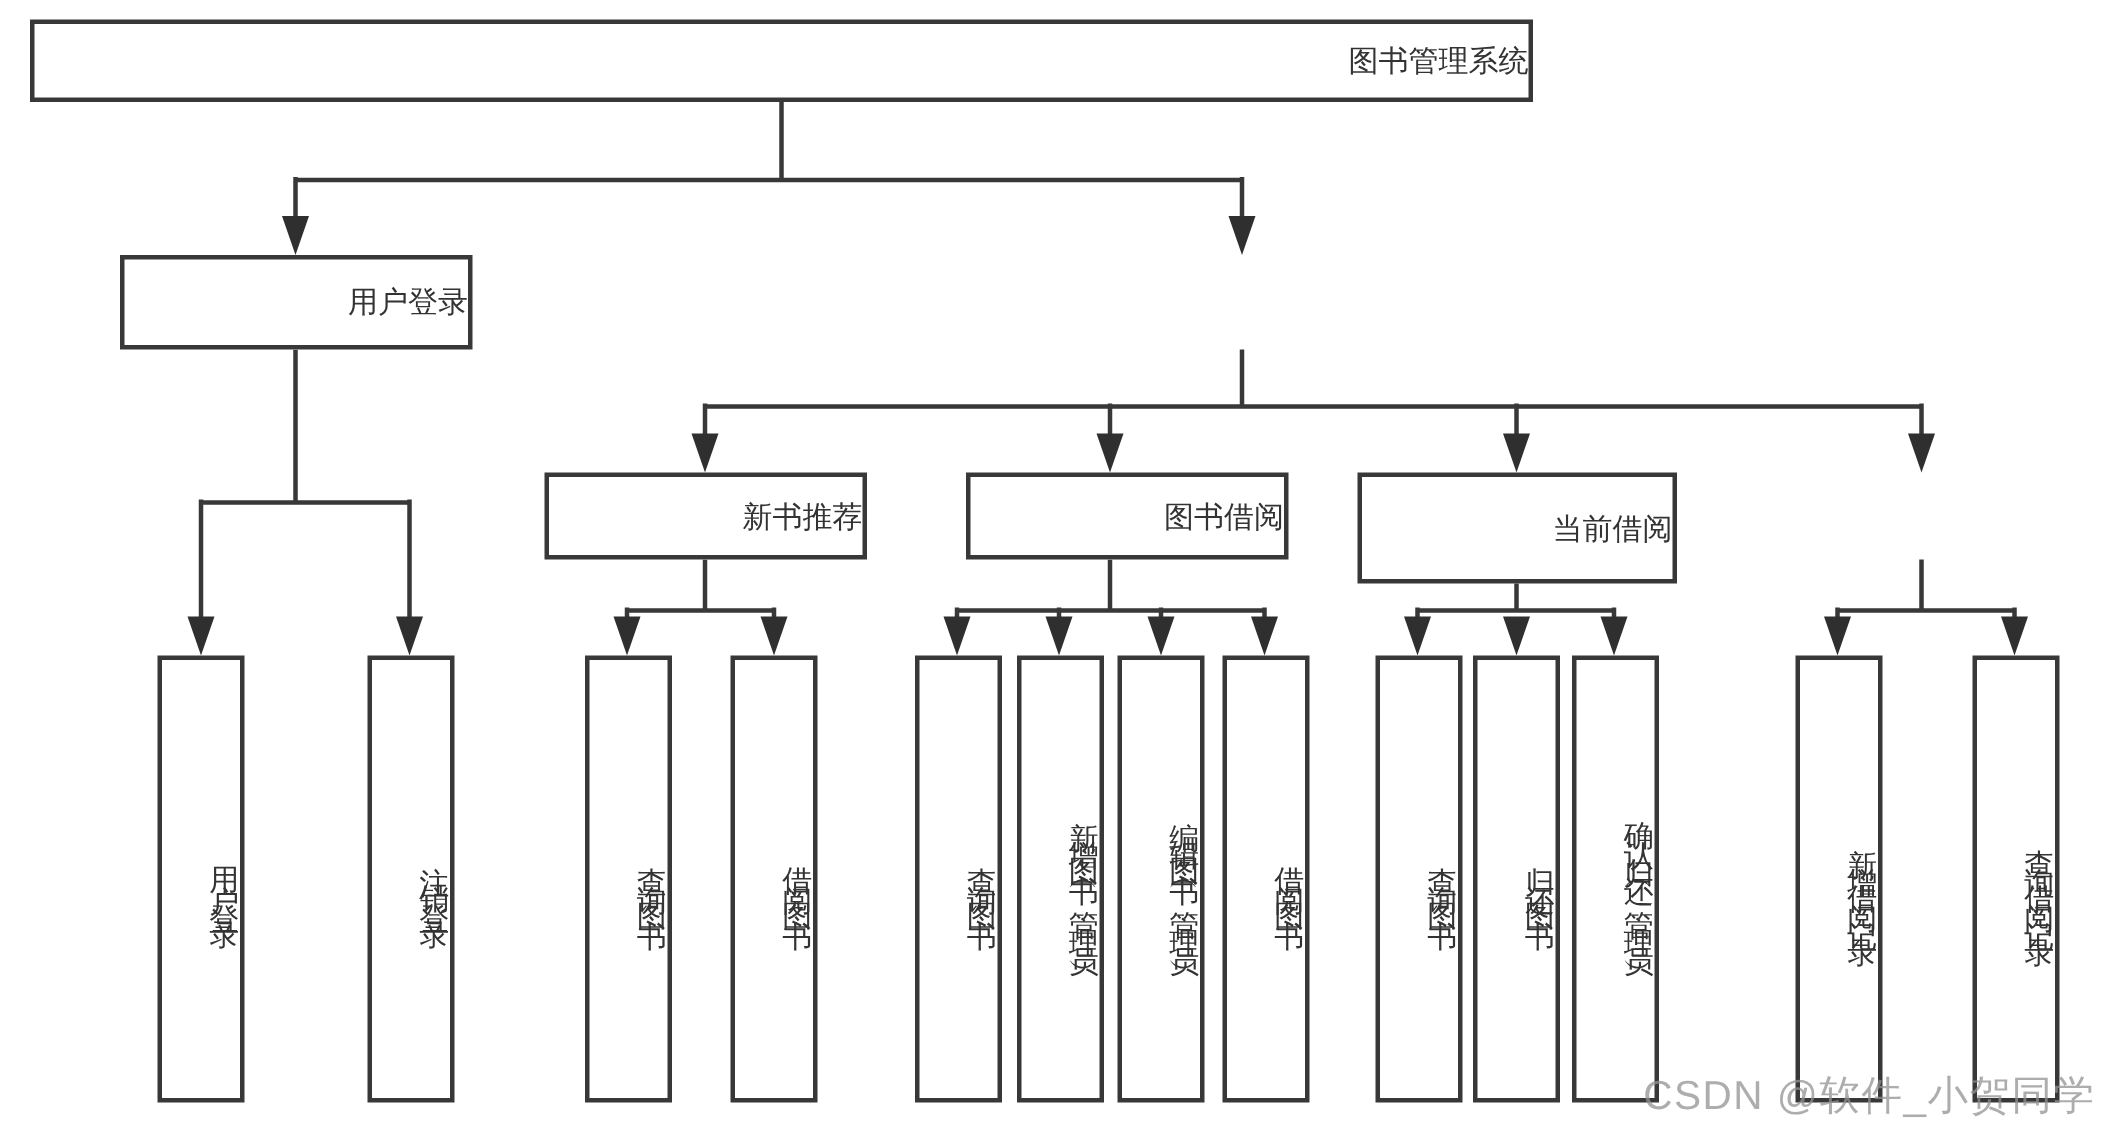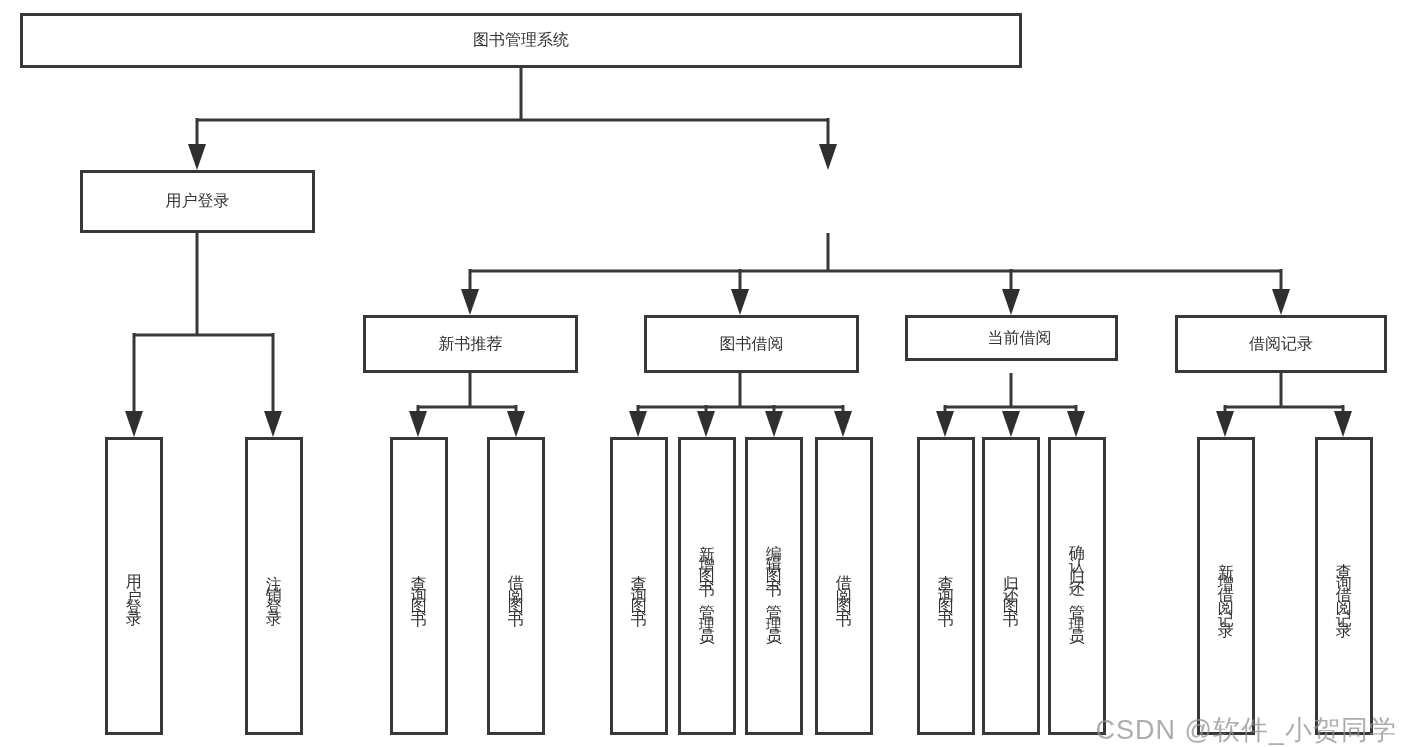--- a/index.html
+++ b/index.html
@@ -23,41 +23,41 @@
     top: 0;
     z-index: 1;
   }
   .box {
     position: absolute;
     box-sizing: border-box;
     border: 3px solid #383838;
     background: #ffffff;
     display: flex;
     align-items: center;
-    justify-content: center;
+    justify-content: flex-end;
     color: #333333;
-    font-size: 16px;
+    font-size: 20px;
     z-index: 2;
   }
   .box .vtext {
     writing-mode: vertical-rl;
     text-orientation: mixed;
     letter-spacing: 12px;
     line-height: 1.1;
     white-space: nowrap;
   }
   
   .n-root   { left: 20px;   top: 13px;  width: 1002px; height: 55px; }
   
   .n-login  { left: 80px;   top: 170px; width: 235px;  height: 63px; }
   .n-mgmt   { left: 710px;  top: 170px; width: 237px;  height: 63px; }
   
   .g-new    { left: 363px;  top: 315px; width: 215px;  height: 58px; }
   .g-borrow { left: 633px;  top: 315px; width: 215px;  height: 58px; margin-left: 11px; }
-  .g-cur    { left: 905px;  top: 315px; width: 213px;  height: 46px; padding-left: 16px; }
+  .g-cur    { left: 905px;  top: 315px; width: 213px;  height: 74px; padding-left: 16px; }
   .g-rec    { left: 1175px; top: 315px; width: 212px;  height: 58px; }
   
   .leaf     { top: 437px; width: 58px; height: 298px; }
   .l1  { left: 105px; }
   .l2  { left: 245px; }
   .l3  { left: 390px; }
   .l4  { left: 487px; }
   .l5  { left: 610px; }
   .l6  { left: 678px; }
   .l7  { left: 745px; }
@@ -133,23 +133,20 @@
 
   <div class="box g-new">
     <span>新书推荐</span>
   </div>
   <div class="box g-borrow">
     <span>图书借阅</span>
   </div>
   <div class="box g-cur">
     <span>当前借阅</span>
   </div>
-  <div class="box g-rec">
-    <span>借阅记录</span>
-  </div>
 
   <div class="box leaf l1">
     <span class="vtext">用户登录</span>
   </div>
   <div class="box leaf l2">
     <span class="vtext">注销登录</span>
   </div>
 
   <div class="box leaf l3">
     <span class="vtext">查询图书</span>

